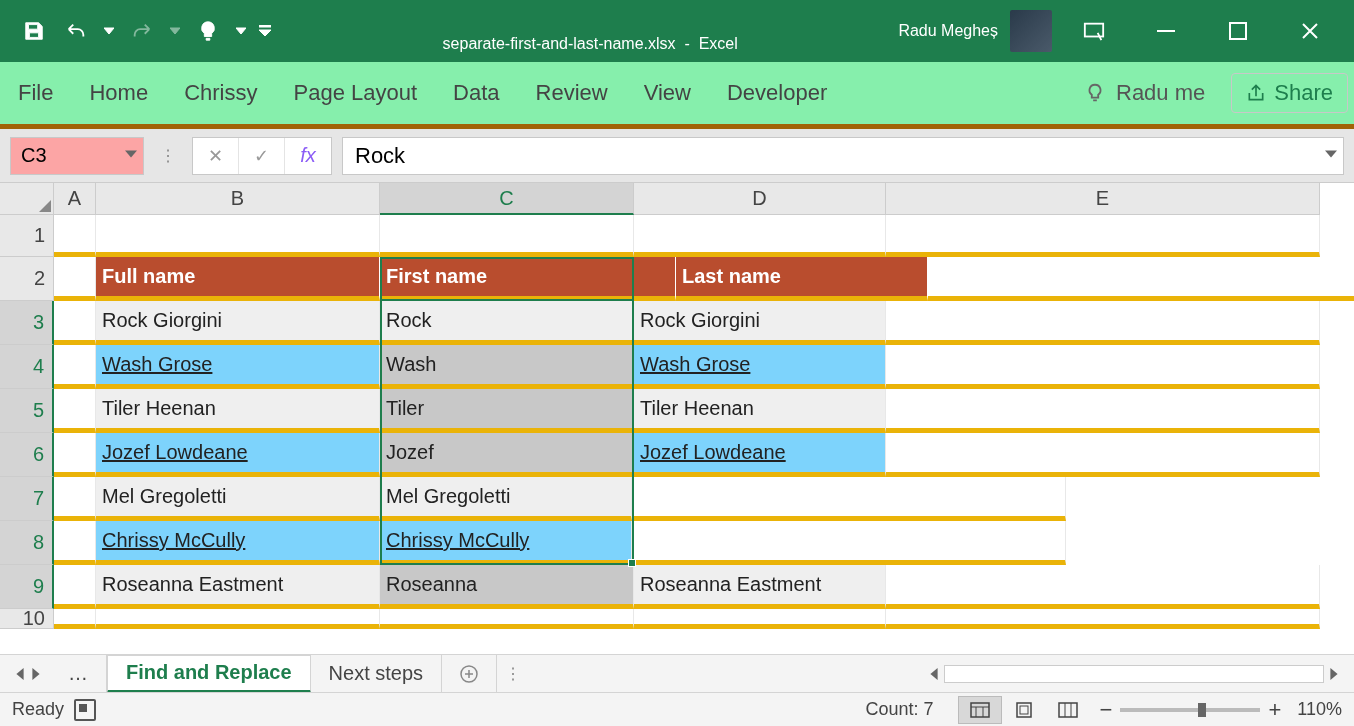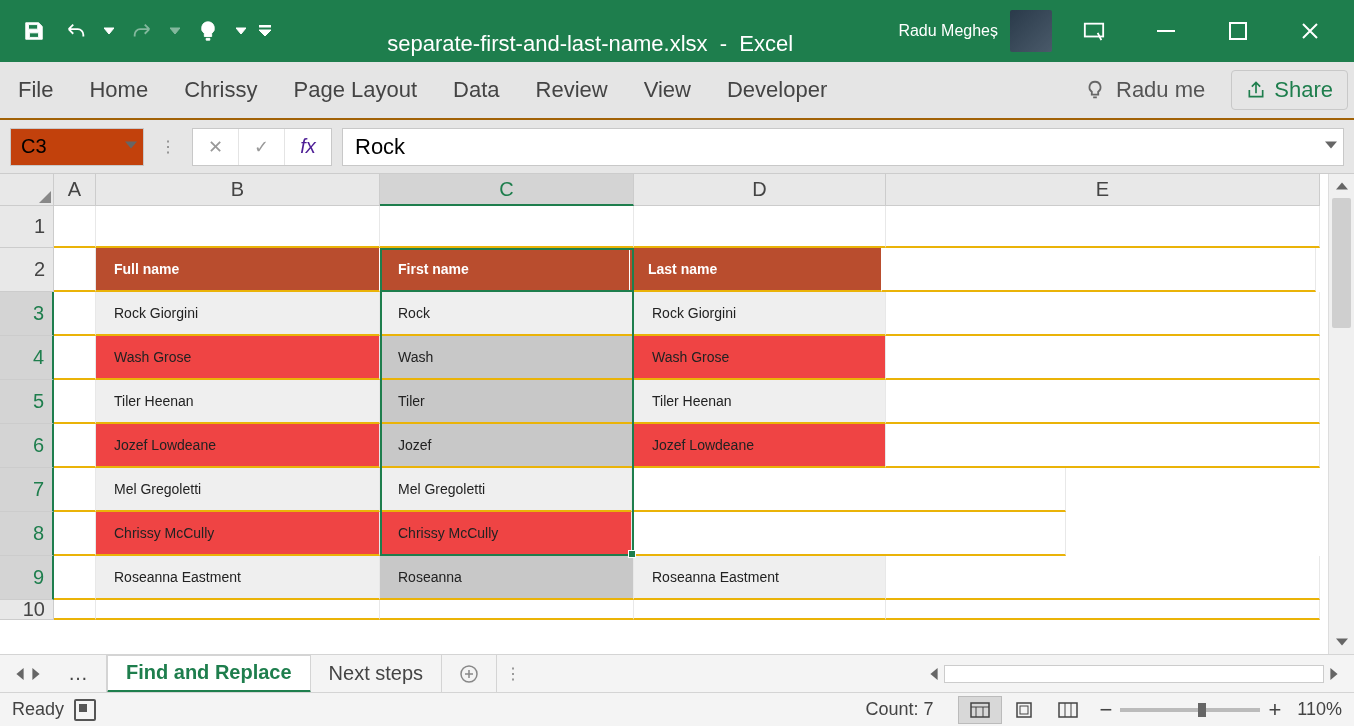--- a/index.html
+++ b/index.html
@@ -3,62 +3,62 @@
 <meta charset="utf-8">
 <style>
 * { box-sizing: border-box; margin: 0; padding: 0; font-family: "Segoe UI", Arial, sans-serif; }
 body { background: #fff; width: 1354px; height: 726px; overflow: hidden; display: flex; flex-direction: column; }
 
 
 .titlebar { background: #1e7e4d; height: 62px; display: flex; align-items: center; color: #fff; padding: 0 8px; }
 .titlebar .qat { display: flex; align-items: center; gap: 6px; padding: 0 8px; }
 .qat-btn { width: 36px; height: 36px; display: flex; align-items: center; justify-content: center; cursor: pointer; }
 .qat-btn svg { fill: #fff; stroke: #fff; }
-.titlebar .title { flex: 1; text-align: center; font-size: 22px; font-weight: 300; margin-top: 26px; }
+.titlebar .title { flex: 1; text-align: center; font-size: 16px; font-weight: 300; margin-top: 26px; }
 .titlebar .user { display: flex; align-items: center; gap: 12px; padding-right: 6px; }
 .titlebar .username { font-size: 16px; }
 .avatar { width: 42px; height: 42px; background: linear-gradient(135deg,#2a3a4a,#4a5a6a); border-radius: 2px; }
 .win-btn { width: 48px; height: 36px; display: flex; align-items: center; justify-content: center; cursor: pointer; margin: 0 6px; }
 
 
-.ribbon { background: #e5e5e5; height: 58px; display: flex; align-items: center; padding: 0 6px 0 0; border-bottom: 2px solid #a16207; }
+.ribbon { background: #86efac; height: 67px; display: flex; align-items: center; padding: 0 6px 0 0; border-bottom: 5px solid #a16207; }
 .ribbon-tab { padding: 12px 18px; font-size: 22px; color: #444; cursor: pointer; }
 .ribbon-tab.file { color: #444; }
 .ribbon .spacer { flex: 1; }
 .tell-me { display: flex; align-items: center; gap: 10px; font-size: 22px; color: #555; padding: 0 16px; }
 .share-btn { display: flex; align-items: center; gap: 8px; font-size: 22px; color: #1e7e4d; border: 1px solid #c8c8c8; border-radius: 4px; padding: 6px 14px; margin-left: 10px; cursor: pointer; }
 
 
 .formulabar { background: #e6e6e6; height: 54px; display: flex; align-items: center; padding: 8px 10px; gap: 10px; border-bottom: 1px solid #ccc; }
-.name-box { width: 134px; height: 38px; background: #c2410c; border: 1px solid #c8c8c8; display: flex; align-items: center; padding: 0 10px; font-size: 20px; position: relative; }
+.name-box { width: 134px; height: 38px; background: #fca5a5; border: 1px solid #c8c8c8; display: flex; align-items: center; padding: 0 10px; font-size: 20px; position: relative; }
 .name-box .dd { position: absolute; right: 6px; top: 10px; }
 .fx-group { height: 38px; background: #fff; border: 1px solid #c8c8c8; display: flex; align-items: center; }
 .fx-btn { width: 46px; height: 100%; display: flex; align-items: center; justify-content: center; border-right: 1px solid #e4e4e4; color: #999; font-size: 18px; }
-.fx-btn.fx { font-style: italic; color: #4c1d95; font-size: 20px; border-right: none; }
+.fx-btn.fx { font-style: italic; color: #8b5cf6; font-size: 20px; border-right: none; }
 .formula-input { flex: 1; height: 38px; background: #fff; border: 1px solid #c8c8c8; display: flex; align-items: center; padding: 0 12px; font-size: 22px; position: relative; }
 .formula-input .dd { position: absolute; right: 6px; top: 10px; }
 .split-dots { width: 28px; display:flex; align-items:center; justify-content:center; color:#888;}
 
 
 .sheet-area { flex: 1; display: flex; background: #fff; position: relative; overflow: hidden; }
 .sheet-grid { flex: 1; position: relative; }
 .col-headers { display: flex; height: 32px; }
 .corner { width: 54px; background: #e8e8e8; border-right: 1px solid #ccc; border-bottom: 1px solid #ccc; position:relative;}
 .corner::after { content:""; position:absolute; right:2px; bottom:2px; width:0;height:0; border-left:12px solid transparent; border-bottom:12px solid #888;}
 .col-h { background: #e8e8e8; border-right: 1px solid #ccc; border-bottom: 1px solid #ccc; display: flex; align-items: center; justify-content: center; font-size: 20px; color: #444; }
 .col-h.sel { background: #d4d4d4; border-bottom: 2px solid #1e7e4d; color:#1e7e4d; }
 .row-h { width: 54px; background: #e8e8e8; border-right: 1px solid #ccc; border-bottom: 1px solid #ccc; display: flex; align-items: center; justify-content: flex-end; padding-right: 8px; font-size: 20px; color: #444; }
 .row-h.sel { background: #d4d4d4; border-right: 2px solid #1e7e4d; color:#1e7e4d;}
 .rows { }
 .row { display: flex; height: 44px; }
 .row.h1 { height: 42px; }
-.cell { border-right: 1px solid #e8e8e8; border-bottom: 2px solid #eab308; display: flex; align-items: center; padding: 0 18px; font-size: 14px; color: #222; overflow: hidden; white-space: nowrap; }
+.cell { border-right: 1px solid #e8e8e8; border-bottom: 5px solid #eab308; display: flex; align-items: center; padding: 0 6px; font-size: 20px; color: #222; overflow: hidden; white-space: nowrap; }
 .cell.hdr { background: #b94d2e; color: #fff; font-weight: 600; border-right: 1px solid #fff; }
 .cell.stripe-even { background: #efefef; }
-.cell.stripe-odd { background: #ef4444; }
+.cell.stripe-odd { background: #7dd3fc; text-decoration: underline; }
 .cell.selcol { background: #c8c8c8; }
 .sel-border { position: absolute; border: 2px solid #1e7e4d; pointer-events: none; z-index: 3; }
 .sel-handle { position:absolute; width:8px; height:8px; background:#1e7e4d; border:1px solid #fff; z-index:4;}
 
 .vscroll { width: 26px; background: #f0f0f0; border-left: 1px solid #ddd; display: flex; flex-direction: column; }
 .vscroll .arrow { height: 24px; display:flex; align-items:center; justify-content:center; }
 .vscroll .track { flex: 1; position: relative; }
 .vscroll .thumb { position: absolute; top: 0; left: 3px; right: 3px; height: 130px; background: #cfcfcf; border-radius: 2px; }
 
 
@@ -227,21 +227,21 @@
         <div class="cell" style="width:42px"></div>
         <div class="cell" style="width:284px"></div>
         <div class="cell" style="width:254px"></div>
         <div class="cell" style="width:252px"></div>
         <div class="cell" style="width:434px"></div>
       </div>
       <div class="row">
         <div class="row-h">2</div>
         <div class="cell" style="width:42px"></div>
         <div class="cell hdr" style="width:284px">Full name</div>
-        <div class="cell hdr" style="width:250px">First name</div>
+        <div class="cell hdr" style="width:296px">First name</div>
         <div class="cell hdr" style="width:252px">Last name</div>
         <div class="cell" style="width:434px"></div>
       </div>
 
       <div class="row">
         <div class="row-h sel">3</div>
         <div class="cell" style="width:42px"></div>
         <div class="cell stripe-even" style="width:284px">Rock Giorgini</div>
         <div class="cell stripe-even" style="width:254px">Rock</div>
         <div class="cell stripe-even" style="width:252px">Rock Giorgini</div>

